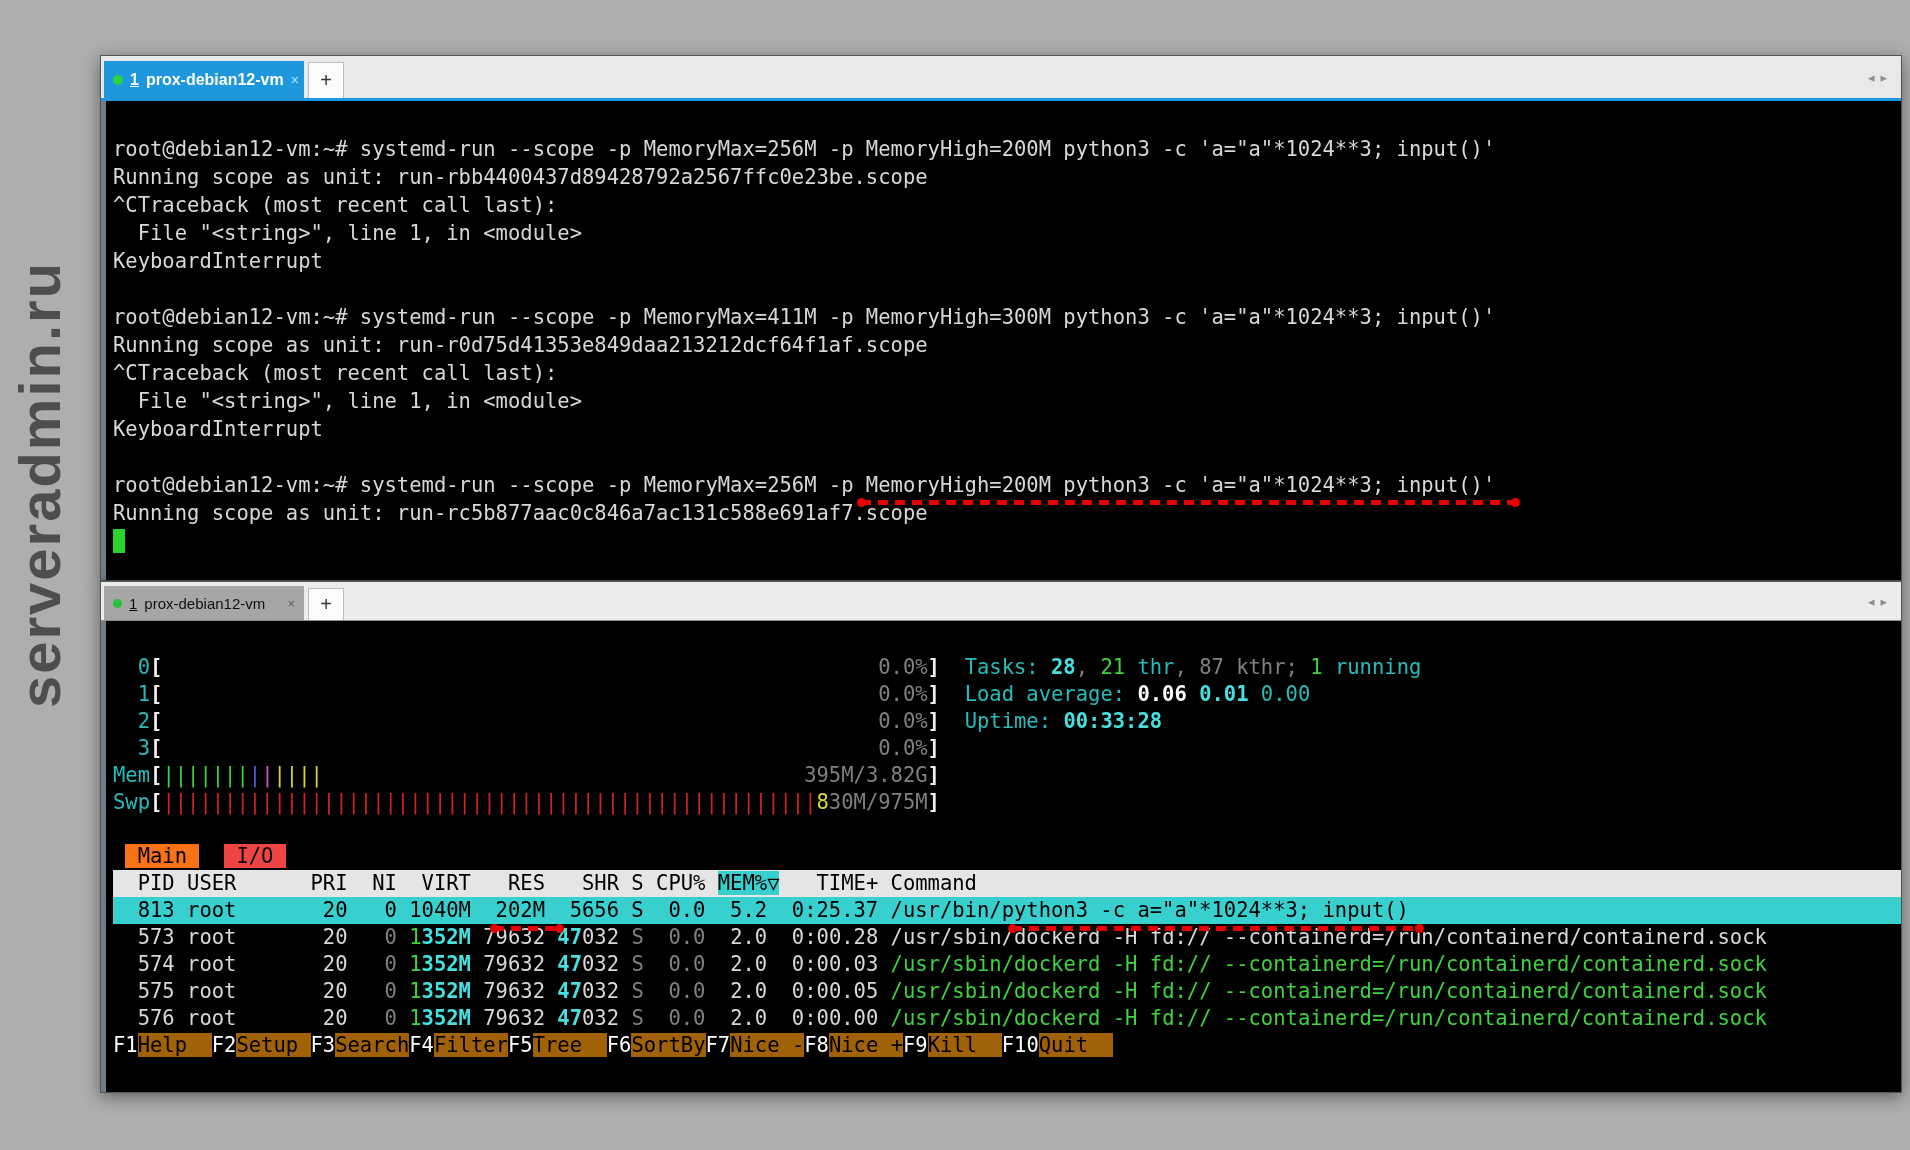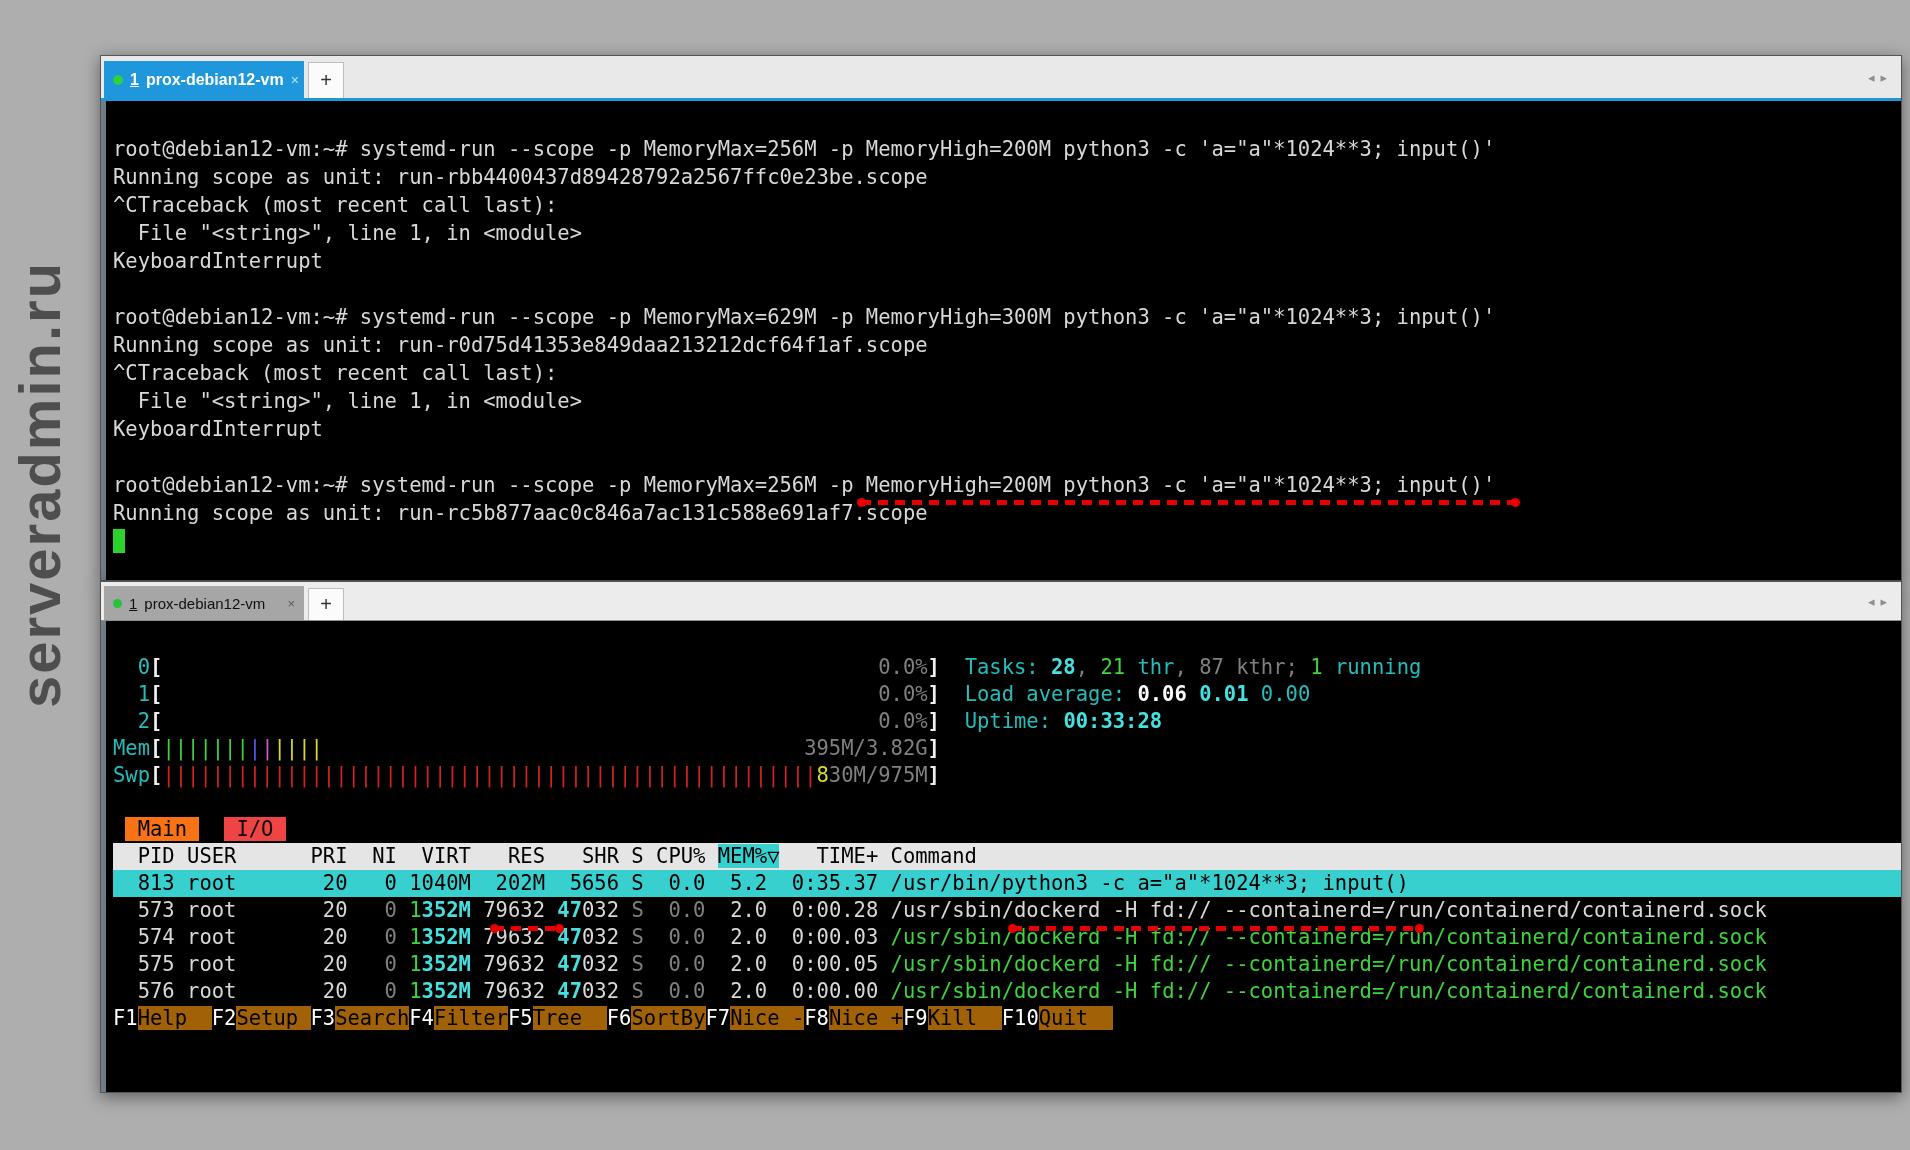--- a/index.html
+++ b/index.html
@@ -81,21 +81,21 @@
       <div class="newtab">+</div>
       <div class="arrows"><span>◂</span><span>▸</span></div>
     </div>
     <div class="term" id="term1">
         <div class="line"><span class="c-fg">root@debian12-vm:~# systemd-run --scope -p MemoryMax=256M -p MemoryHigh=200M python3 -c 'a="a"*1024**3; input()'</span></div>
         <div class="line"><span class="c-fg">Running scope as unit: run-rbb4400437d89428792a2567ffc0e23be.scope</span></div>
         <div class="line"><span class="c-fg">^CTraceback (most recent call last):</span></div>
         <div class="line"><span class="c-fg">  File "&lt;string&gt;", line 1, in &lt;module&gt;</span></div>
         <div class="line"><span class="c-fg">KeyboardInterrupt</span></div>
         <div class="line">&nbsp;</div>
-        <div class="line"><span class="c-fg">root@debian12-vm:~# systemd-run --scope -p MemoryMax=629M -p MemoryHigh=300M python3 -c 'a="a"*1024**3; input()'</span></div>
+        <div class="line"><span class="c-fg">root@debian12-vm:~# systemd-run --scope -p MemoryMax=411M -p MemoryHigh=300M python3 -c 'a="a"*1024**3; input()'</span></div>
         <div class="line"><span class="c-fg">Running scope as unit: run-r0d75d41353e849daa213212dcf64f1af.scope</span></div>
         <div class="line"><span class="c-fg">^CTraceback (most recent call last):</span></div>
         <div class="line"><span class="c-fg">  File "&lt;string&gt;", line 1, in &lt;module&gt;</span></div>
         <div class="line"><span class="c-fg">KeyboardInterrupt</span></div>
         <div class="line">&nbsp;</div>
         <div class="line"><span class="c-fg">root@debian12-vm:~# systemd-run --scope -p MemoryMax=256M -p MemoryHigh=200M python3 -c 'a="a"*1024**3; input()'</span></div>
         <div class="line"><span class="c-fg">Running scope as unit: run-rc5b877aac0c846a7ac131c588e691af7.scope</span></div>
         <div class="line"><span class="c-cursor"> </span></div>
       </div>
   </div>
@@ -108,26 +108,27 @@
         <span class="ttl">prox-debian12-vm</span>
         <span class="tcls">×</span>
       </div>
       <div class="newtab">+</div>
       <div class="arrows"><span>◂</span><span>▸</span></div>
     </div>
     <div class="term" id="term2">
         <div class="line"><span class="c-cyan">  0</span><span class="c-bracket">[</span><span class="c-fg">                                                          </span><span class="c-gray">0.0%</span><span class="c-bracket">]</span><span class="c-fg">  </span><span class="c-cyan">Tasks: </span><span class="c-bcyan">28</span><span class="c-gray">, </span><span class="c-green">21</span><span class="c-cyan"> thr</span><span class="c-gray">, </span><span class="c-gray">87 kthr</span><span class="c-gray">; </span><span class="c-green">1</span><span class="c-cyan"> running</span></div>
         <div class="line"><span class="c-cyan">  1</span><span class="c-bracket">[</span><span class="c-fg">                                                          </span><span class="c-gray">0.0%</span><span class="c-bracket">]</span><span class="c-fg">  </span><span class="c-cyan">Load average: </span><span class="c-bwhite">0.06 </span><span class="c-bcyan">0.01 </span><span class="c-cyan">0.00</span></div>
         <div class="line"><span class="c-cyan">  2</span><span class="c-bracket">[</span><span class="c-fg">                                                          </span><span class="c-gray">0.0%</span><span class="c-bracket">]</span><span class="c-fg">  </span><span class="c-cyan">Uptime: </span><span class="c-bcyan">00:33:28</span></div>
+        <div class="line"><span class="c-cyan">  3</span><span class="c-bracket">[</span><span class="c-fg">                                                          </span><span class="c-gray">0.0%</span><span class="c-bracket">]</span></div>
         <div class="line"><span class="c-cyan">Mem</span><span class="c-bracket">[</span><span class="c-green">|||||||</span><span class="c-blue">|</span><span class="c-magenta">|</span><span class="c-yellow">||||</span><span class="c-fg">                                       </span><span class="c-gray">395M/3.82G</span><span class="c-bracket">]</span></div>
         <div class="line"><span class="c-cyan">Swp</span><span class="c-bracket">[</span><span class="c-red">|||||||||||||||||||||||||||||||||||||||||||||||||||||</span><span class="c-fg"></span><span class="c-yellow">8</span><span class="c-gray">30M/975M</span><span class="c-bracket">]</span></div>
         <div class="line">&nbsp;</div>
         <div class="line"><span class="c-fg"> </span><span class="c-tabmain"> Main </span><span class="c-fg">  </span><span class="c-tabio"> I/O </span></div>
         <div class="line row-hdr"><span class="c-hdr">  PID USER      PRI  NI  VIRT   RES   SHR S CPU% </span><span class="c-hdr-sort">MEM%▽</span><span class="c-hdr">   TIME+ Command</span></div>
-        <div class="line row-sel"><span class="c-sel">  813 root       20   0 1040M  202M  5656 S  0.0  5.2  0:35.37 /usr/bin/python3 -c a="a"*1024**3; input()</span></div>
+        <div class="line row-sel"><span class="c-sel">  813 root       20   0 1040M  202M  5656 S  0.0  5.2  0:25.37 /usr/bin/python3 -c a="a"*1024**3; input()</span></div>
         <div class="line"><span class="c-fg">  573 root       20 </span><span class="c-gray">  0</span><span class="c-fg"> </span><span class="c-green">1</span><span class="c-bcyan">352M</span><span class="c-fg"> 79632 </span><span class="c-bcyan">47</span><span class="c-fg">032</span><span class="c-fg"> </span><span class="c-gray">S</span><span class="c-gray">  0.0</span><span class="c-fg">  2.0</span><span class="c-fg">  0:00.28 </span><span class="c-fg">/usr/sbin/dockerd -H fd:// --containerd=/run/containerd/containerd.sock</span></div>
         <div class="line"><span class="c-fg">  574 root       20 </span><span class="c-gray">  0</span><span class="c-fg"> </span><span class="c-green">1</span><span class="c-bcyan">352M</span><span class="c-fg"> 79632 </span><span class="c-bcyan">47</span><span class="c-fg">032</span><span class="c-fg"> </span><span class="c-gray">S</span><span class="c-gray">  0.0</span><span class="c-fg">  2.0</span><span class="c-fg">  0:00.03 </span><span class="c-green">/usr/sbin/dockerd -H fd:// --containerd=/run/containerd/containerd.sock</span></div>
         <div class="line"><span class="c-fg">  575 root       20 </span><span class="c-gray">  0</span><span class="c-fg"> </span><span class="c-green">1</span><span class="c-bcyan">352M</span><span class="c-fg"> 79632 </span><span class="c-bcyan">47</span><span class="c-fg">032</span><span class="c-fg"> </span><span class="c-gray">S</span><span class="c-gray">  0.0</span><span class="c-fg">  2.0</span><span class="c-fg">  0:00.05 </span><span class="c-green">/usr/sbin/dockerd -H fd:// --containerd=/run/containerd/containerd.sock</span></div>
         <div class="line"><span class="c-fg">  576 root       20 </span><span class="c-gray">  0</span><span class="c-fg"> </span><span class="c-green">1</span><span class="c-bcyan">352M</span><span class="c-fg"> 79632 </span><span class="c-bcyan">47</span><span class="c-fg">032</span><span class="c-fg"> </span><span class="c-gray">S</span><span class="c-gray">  0.0</span><span class="c-fg">  2.0</span><span class="c-fg">  0:00.00 </span><span class="c-green">/usr/sbin/dockerd -H fd:// --containerd=/run/containerd/containerd.sock</span></div>
         <div class="line"><span class="c-fkey">F1</span><span class="c-flabel">Help  </span><span class="c-fkey">F2</span><span class="c-flabel">Setup </span><span class="c-fkey">F3</span><span class="c-flabel">Search</span><span class="c-fkey">F4</span><span class="c-flabel">Filter</span><span class="c-fkey">F5</span><span class="c-flabel">Tree  </span><span class="c-fkey">F6</span><span class="c-flabel">SortBy</span><span class="c-fkey">F7</span><span class="c-flabel">Nice -</span><span class="c-fkey">F8</span><span class="c-flabel">Nice +</span><span class="c-fkey">F9</span><span class="c-flabel">Kill  </span><span class="c-fkey">F10</span><span class="c-flabel">Quit  </span></div>
       </div>
   </div>
 
   <div class="dash" id="dash1"></div>
   <div class="dash" id="dash2"></div>

